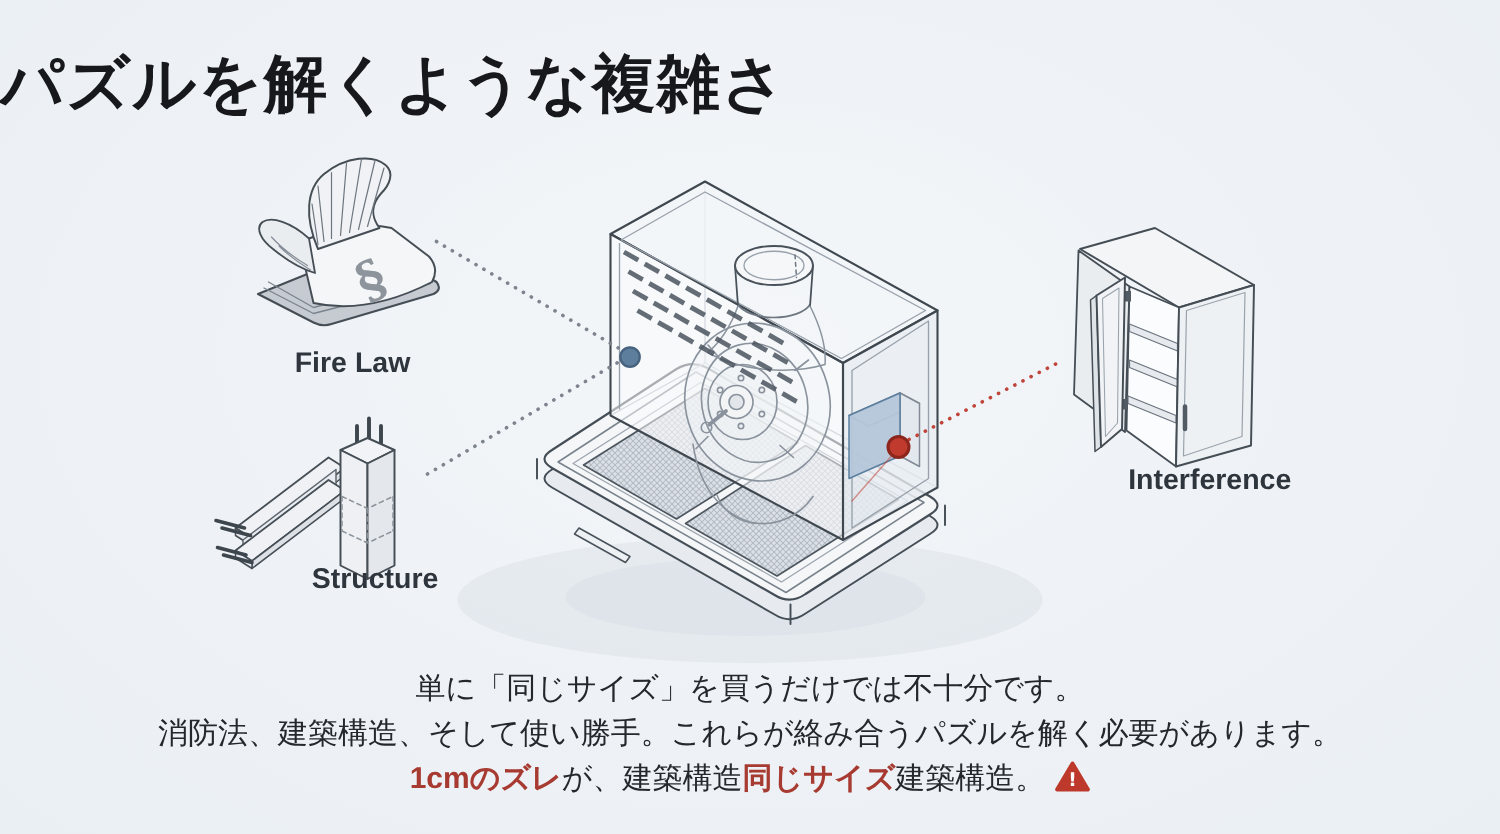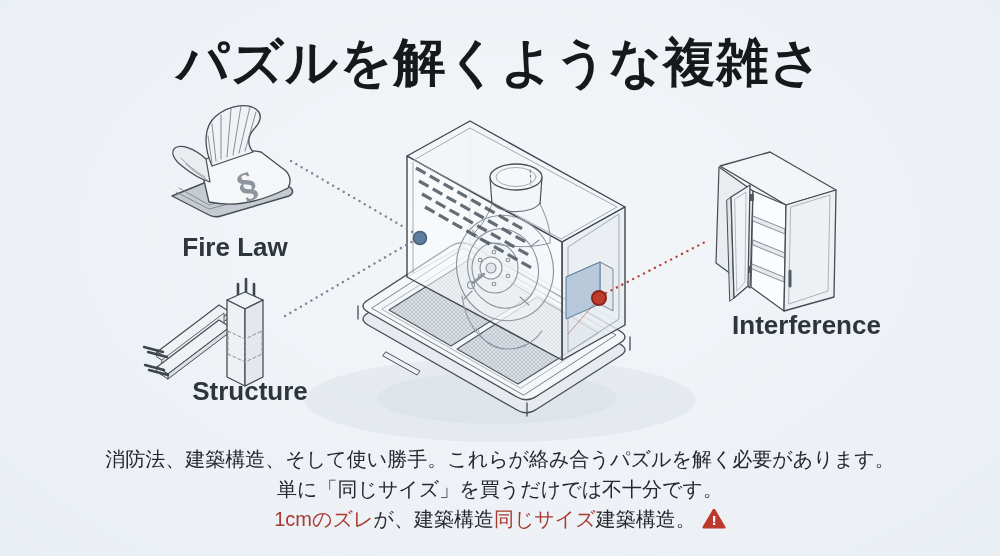--- a/index.html
+++ b/index.html
@@ -5,39 +5,38 @@
   html,body{margin:0;padding:0;}
   .stage{
     position:relative;
     width:1000px;height:556px;
     overflow:hidden;
     background:radial-gradient(ellipse at 50% 42%, #f3f6f9 0%, #eef2f6 55%, #eaeff3 100%);
     font-family:"Liberation Sans","DejaVu Sans",sans-serif;
   }
   .title{
     position:absolute;top:28px;left:0;right:0;margin:0;
-    text-align:center;
-    font-size:52px;font-weight:800;letter-spacing:1px;
+    font-size:42px;font-weight:800;letter-spacing:1px;
     color:#16181c;
   }
   .art{position:absolute;top:0;left:0;width:1000px;height:556px;}
   .icon-label{
     position:absolute;transform:translateX(-50%);
-    font-size:26px;font-weight:600;color:#2e353c;white-space:nowrap;
+    font-size:19px;font-weight:600;color:#2e353c;white-space:nowrap;
   }
   .label-firelaw{left:235px;top:232px;}
   .label-structure{left:250px;top:376px;}
   .label-interference{left:785px;top:310px;padding-left:43px;}
   .caption{
     position:absolute;top:444px;left:0;right:0;
     text-align:center;color:#24282d;
     font-size:20px;line-height:30px;font-weight:500;
   }
   .caption p{margin:0;}
-  .caption .red{color:#a73a31;font-weight:400;}
+  .caption .red{color:#a73a31;font-weight:700;}
   .warn-icon{width:24px;height:21px;vertical-align:-3px;margin-left:6px;}
 </style>
 </head>
 <body>
 
 <div class="stage">
 
   <h1 class="title">パズルを解くような複雑さ</h1>
 
   <svg class="art" viewBox="0 0 1000 556" aria-hidden="true">
@@ -167,21 +166,21 @@
       <polygon points="731,197 750,185 748,286 734,298" fill="#f1f3f6" stroke="#454d55" stroke-width="1.3"></polygon>
       <polygon points="735,199 746,192 745,282 737,291" fill="none" stroke="#9aa3ac" stroke-width="0.7"></polygon>
     </g>
   </svg>
 
   <div class="icon-label label-firelaw">Fire Law</div>
   <div class="icon-label label-structure">Structure</div>
   <div class="icon-label label-interference">Interference</div>
 
   <div class="caption">
+    <p>単に「同じサイズ」を買うだけでは不十分です。</p>
     <p>消防法、建築構造、そして使い勝手。これらが絡み合うパズルを解く必要があります。</p>
-    <p>単に「同じサイズ」を買うだけでは不十分です。</p>
     <p><span class="red">1cmのズレ</span><span>が、建築構造</span><span class="red">同じサイズ</span><span>建築構造。</span><svg class="warn-icon" viewBox="0 0 24 21">
           <path d="M12 2 L22.3 19.3 H1.7 Z" fill="#bd392b" stroke="#bd392b" stroke-width="2.6" stroke-linejoin="round"></path>
           <text x="12" y="16.8" text-anchor="middle" font-size="12.5" font-weight="bold" fill="#ffffff" font-family="'DejaVu Sans',sans-serif">!</text>
         </svg></p>
   </div>
 
 </div>
 
 </body></html>

